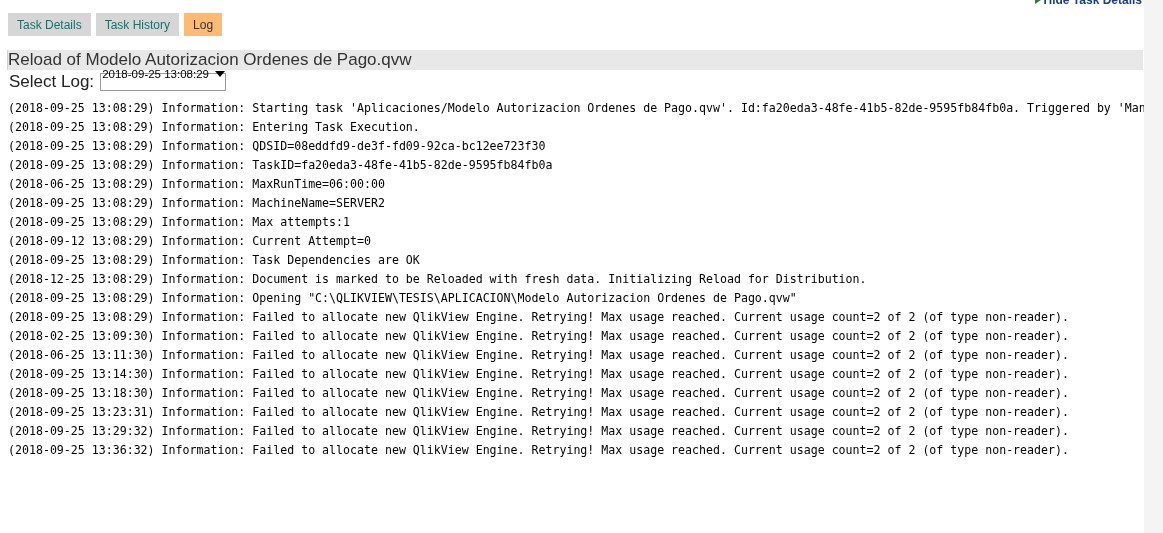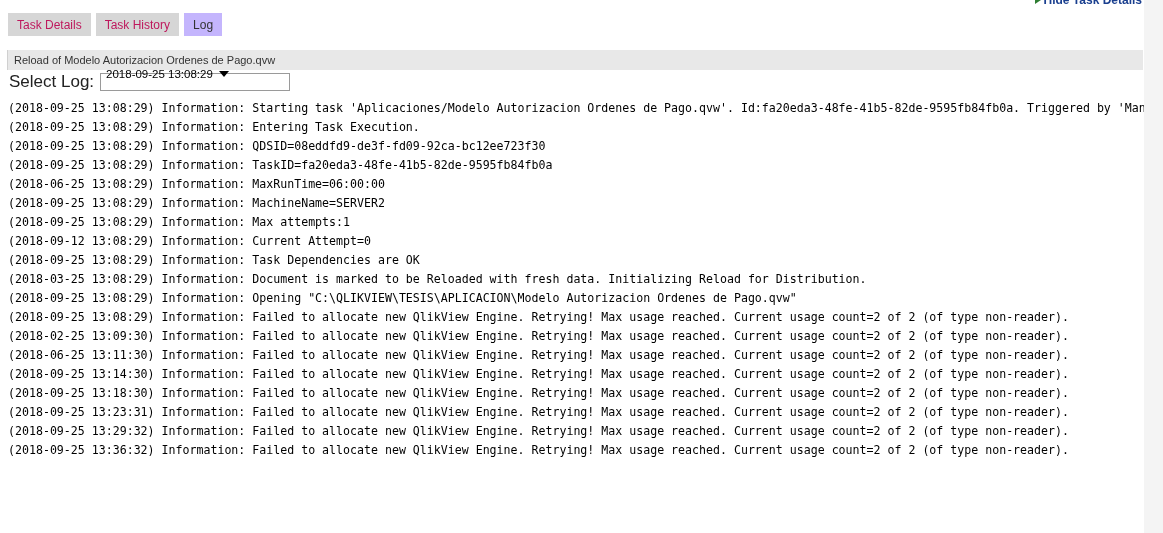--- a/index.html
+++ b/index.html
@@ -64,32 +64,32 @@
   #tabbar {
     position: absolute;
     top: 12px;
     left: 8px;
     display: flex;
     align-items: flex-end;
     height: 24px;
   }
   .tab {
     font-size: 12px;
-    color: #be185d;
+    color: #0f766e;
     padding: 5px 9px 4px 9px;
     line-height: 14px;
     background: #d6d6d6;
     margin-right: 5px;
     border: none;
     cursor: pointer;
     user-select: none;
     white-space: nowrap;
   }
   .tab.active {
-    background: #c4b5fd;
+    background: #fdba74;
     color: #333333;
   }
 
   #tabbar-underline {
     position: absolute;
     top: 36px;
     left: 0;
     width: 1144px;
     height: 1px;
     background: #ffffff;
@@ -100,51 +100,50 @@
     position: absolute;
     top: 50px;
     left: 7px;
     width: 1136px;
     height: 20px;
     background: #e8e8e8;
     border-left: 1px solid #d0d0d0;
     box-sizing: border-box;
   }
   #section-header-title {
-    font-size: 11px;
+    font-size: 17px;
     color: #333333;
     line-height: 20px;
-    padding-left: 6px;
     white-space: nowrap;
   }
 
   
   #select-log-row {
     position: absolute;
     top: 73px;
     left: 9px;
     display: flex;
     align-items: center;
   }
   #select-log-label {
     font-size: 17px;
     color: #222222;
     margin-right: 6px;
     white-space: nowrap;
     line-height: 16px;
   }
   #log-select {
-    width: 190px;
+    width: 126px;
     height: 18px;
     box-sizing: border-box;
     border: 1px solid #9a9a9a;
     background: #ffffff;
     display: flex;
     align-items: center;
-    justify-content: flex-start;
+    justify-content: center;
     padding: 0 4px 16px 5px;
     cursor: pointer;
     position: relative;
   }
   #log-select-value {
     font-size: 11.5px;
     color: #000000;
     white-space: nowrap;
     line-height: 16px;
   }
@@ -212,21 +211,21 @@
   <div id="log-output">
       <div class="log-line">(2018-09-25 13:08:29) Information: Starting task 'Aplicaciones/Modelo Autorizacion Ordenes de Pago.qvw'. Id:fa20eda3-48fe-41b5-82de-9595fb84fb0a. Triggered by 'ManualStartTrigger'. Id:00000</div>
       <div class="log-line">(2018-09-25 13:08:29) Information: Entering Task Execution.</div>
       <div class="log-line">(2018-09-25 13:08:29) Information: QDSID=08eddfd9-de3f-fd09-92ca-bc12ee723f30</div>
       <div class="log-line">(2018-09-25 13:08:29) Information: TaskID=fa20eda3-48fe-41b5-82de-9595fb84fb0a</div>
       <div class="log-line">(2018-06-25 13:08:29) Information: MaxRunTime=06:00:00</div>
       <div class="log-line">(2018-09-25 13:08:29) Information: MachineName=SERVER2</div>
       <div class="log-line">(2018-09-25 13:08:29) Information: Max attempts:1</div>
       <div class="log-line">(2018-09-12 13:08:29) Information: Current Attempt=0</div>
       <div class="log-line">(2018-09-25 13:08:29) Information: Task Dependencies are OK</div>
-      <div class="log-line">(2018-03-25 13:08:29) Information: Document is marked to be Reloaded with fresh data. Initializing Reload for Distribution.</div>
+      <div class="log-line">(2018-12-25 13:08:29) Information: Document is marked to be Reloaded with fresh data. Initializing Reload for Distribution.</div>
       <div class="log-line">(2018-09-25 13:08:29) Information: Opening "C:\QLIKVIEW\TESIS\APLICACION\Modelo Autorizacion Ordenes de Pago.qvw"</div>
       <div class="log-line">(2018-09-25 13:08:29) Information: Failed to allocate new QlikView Engine. Retrying! Max usage reached. Current usage count=2 of 2 (of type non-reader).</div>
       <div class="log-line">(2018-02-25 13:09:30) Information: Failed to allocate new QlikView Engine. Retrying! Max usage reached. Current usage count=2 of 2 (of type non-reader).</div>
       <div class="log-line">(2018-06-25 13:11:30) Information: Failed to allocate new QlikView Engine. Retrying! Max usage reached. Current usage count=2 of 2 (of type non-reader).</div>
       <div class="log-line">(2018-09-25 13:14:30) Information: Failed to allocate new QlikView Engine. Retrying! Max usage reached. Current usage count=2 of 2 (of type non-reader).</div>
       <div class="log-line">(2018-09-25 13:18:30) Information: Failed to allocate new QlikView Engine. Retrying! Max usage reached. Current usage count=2 of 2 (of type non-reader).</div>
       <div class="log-line">(2018-09-25 13:23:31) Information: Failed to allocate new QlikView Engine. Retrying! Max usage reached. Current usage count=2 of 2 (of type non-reader).</div>
       <div class="log-line">(2018-09-25 13:29:32) Information: Failed to allocate new QlikView Engine. Retrying! Max usage reached. Current usage count=2 of 2 (of type non-reader).</div>
       <div class="log-line">(2018-09-25 13:36:32) Information: Failed to allocate new QlikView Engine. Retrying! Max usage reached. Current usage count=2 of 2 (of type non-reader).</div>
     </div>

